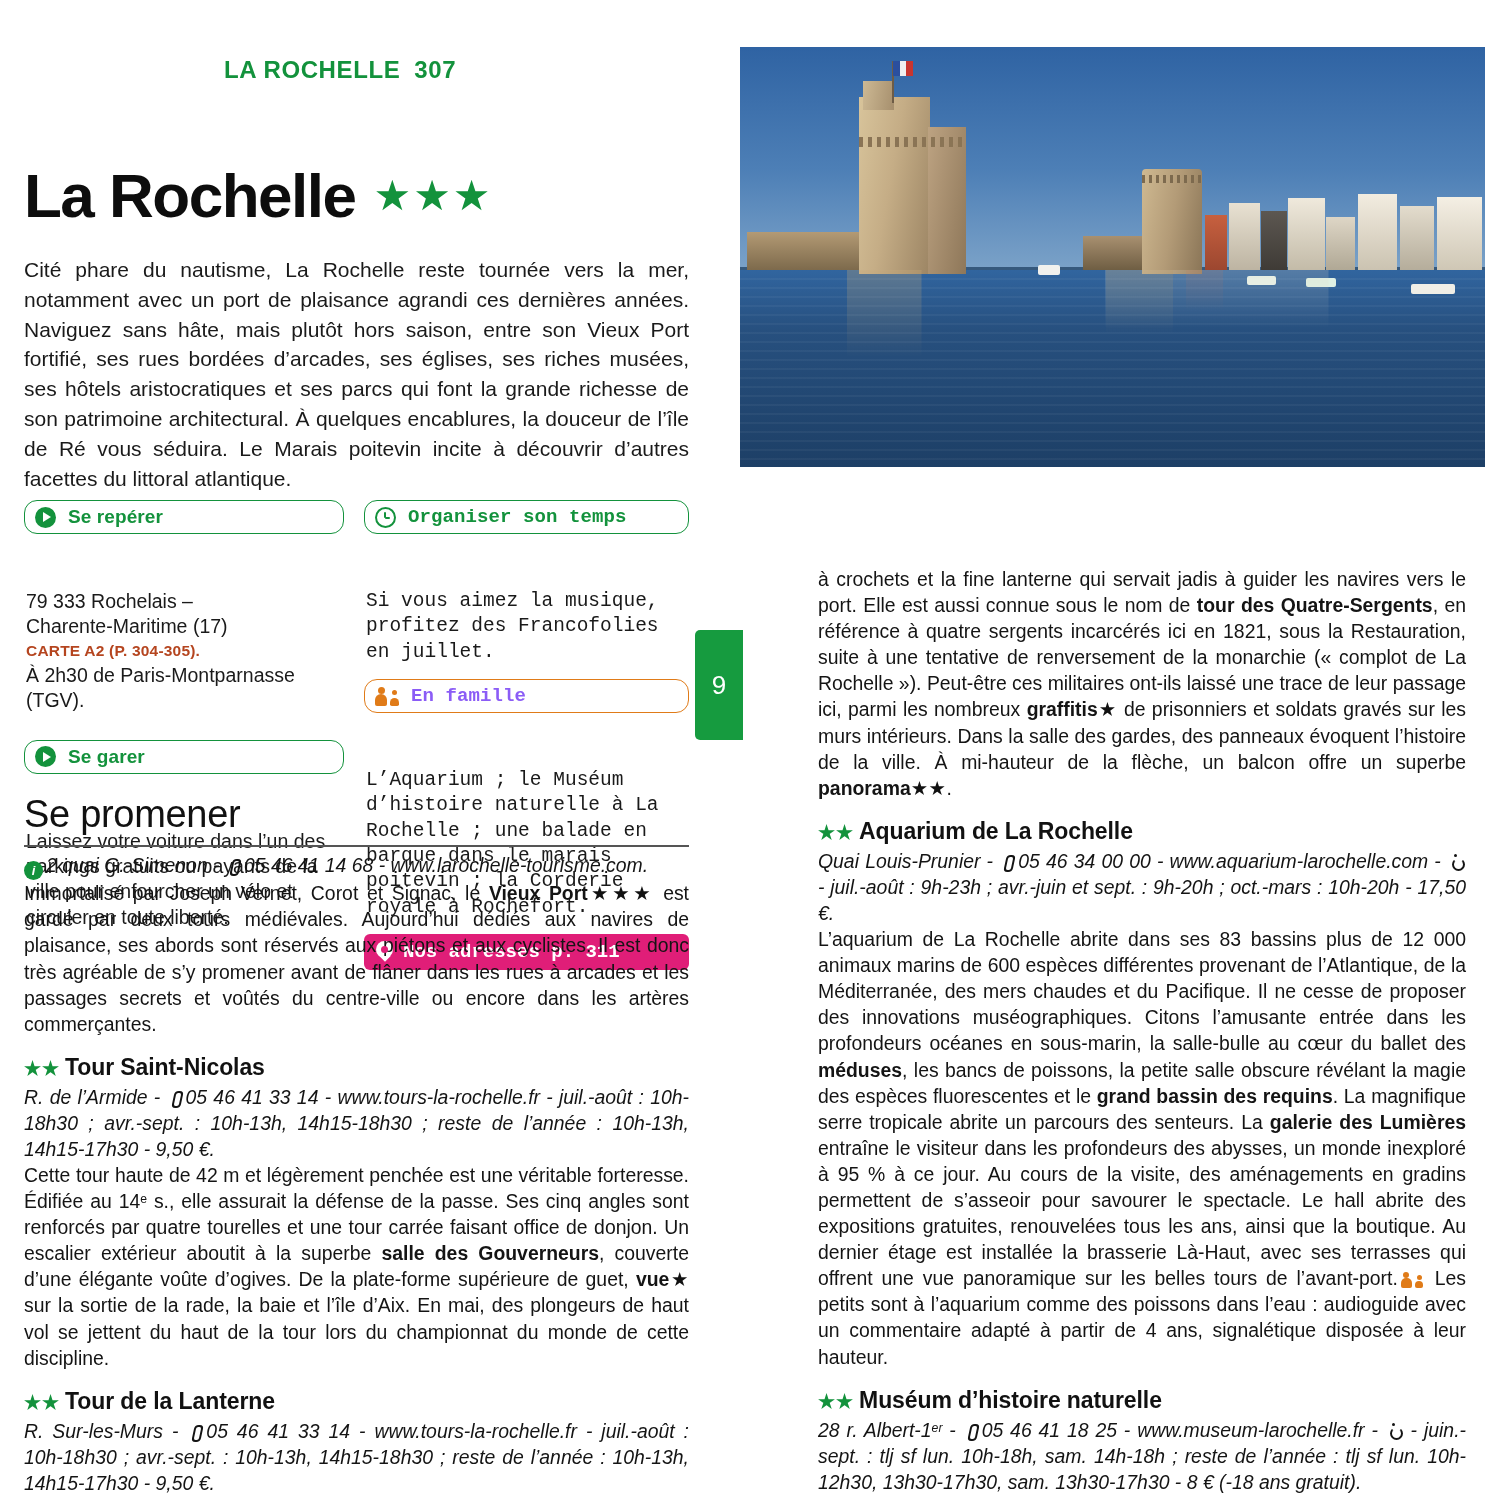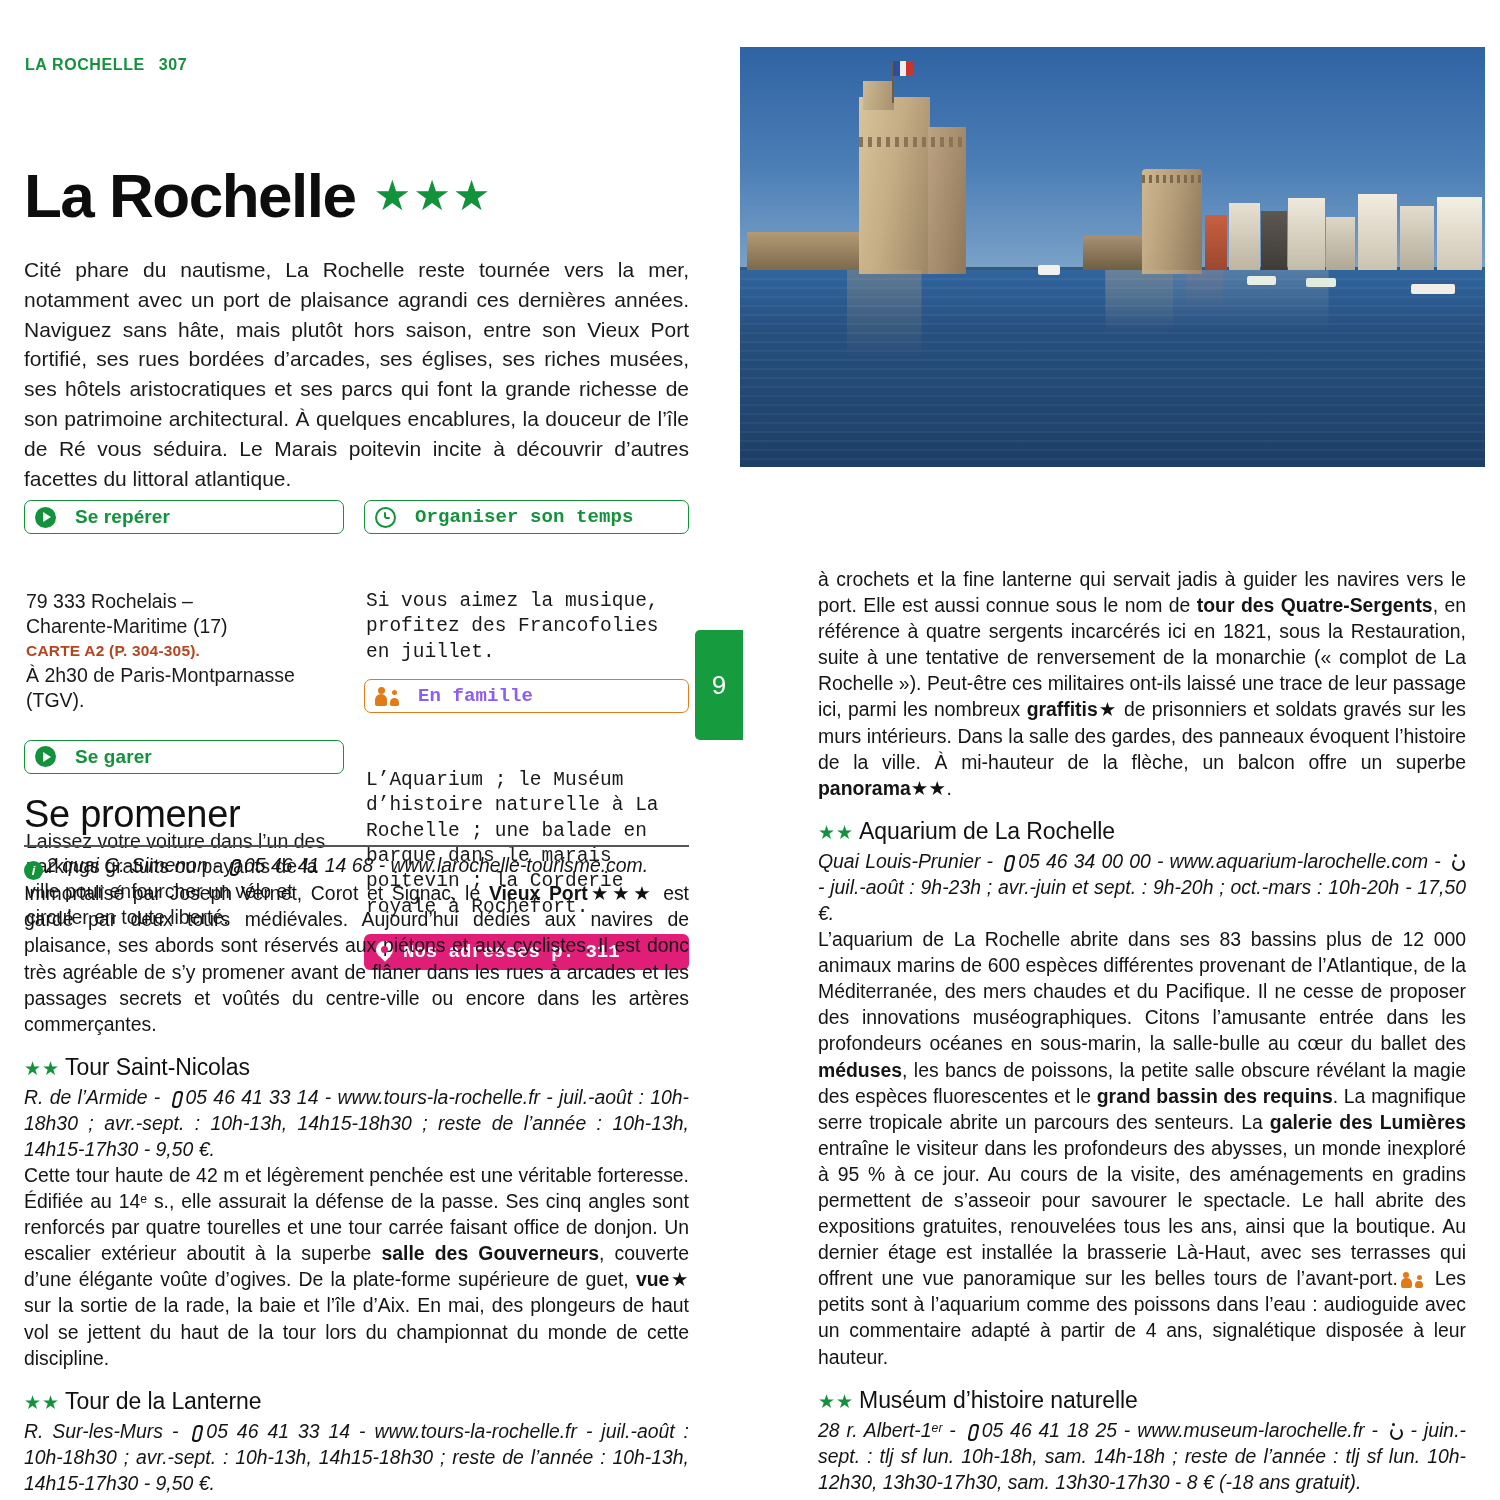--- a/index.html
+++ b/index.html
@@ -9,22 +9,22 @@
     background:#ffffff;
     font-family:"Liberation Sans", sans-serif;
     color:#111111;
     position:relative;
     overflow:hidden;
   }
 
   
   .running-head{
     position:absolute; top:56px; left:0; width:680px;
-    text-align:left;
-    font-weight:bold; font-size:16px; letter-spacing:.6px;padding-left:25px;
+    text-align:center;
+    font-weight:bold; font-size:24px; letter-spacing:.6px;
   }
   .running-head .city{ color:#13923c; }
   .running-head .folio{ color:#13923c; margin-left:14px; font-weight:bold; }
 
   
   .hero{
     position:absolute; left:740px; top:47px; width:745px; height:420px;
     overflow:hidden;
     background:linear-gradient(#3b6ea8 0%, #5a86b8 42%, #7fa3c6 52%, #3e6fa4 55%, #2c5585 100%);
   }
@@ -133,22 +133,22 @@
     font-size:21px; line-height:1.42; color:#1a1a1a;
     text-align:justify;
   }
 
   
   .boxes{ position:absolute; left:24px; top:500px; width:665px; }
   .col-l{ position:absolute; left:0;   top:0; width:320px; }
   .col-r{ position:absolute; left:340px;top:0; width:325px;font-family:Liberation Mono, monospace; }
 
   .ibox-head{
-    display:flex; align-items:center; gap:19px;
-    border:1.5px solid #13923c; border-radius:7px;
+    display:flex; align-items:center; gap:12px;
+    border:1.5px solid #13923c; border-radius:13px;
     padding:5px 10px; background:#fff;
   }
   .ibox-head.orange{ border-color:#e07b18; }
   .ibox-title{ font-size:19px; font-weight:bold; color:#13923c; letter-spacing:.1px; }
   .ibox-title.orange{ color:#8b5cf6; }
   .ibox-body{
     font-size:19.5px; line-height:1.3; padding:7px 2px 4px 2px; color:#1a1a1a;margin-top:48px;
   }
   .carte-ref{
     font-size:15.5px; font-weight:bold; color:#b5451f; letter-spacing:.2px;
@@ -234,21 +234,21 @@
     position:absolute; left:24px; top:852px; width:665px;
     font-size:19.4px; line-height:1.345; color:#141414; text-align:justify;
   }
   .col-right-body{
     position:absolute; left:818px; top:566px; width:648px;
     font-size:19.4px; line-height:1.345; color:#141414; text-align:justify;
   }
   .col-left-body p, .col-right-body p{ margin:0; }
 
   h3.poi{
-    margin:15px 0 1px 0; font-size:23px; font-weight:normal; color:#111;
+    margin:15px 0 1px 0; font-size:23px; font-weight:bold; color:#111;
     letter-spacing:-.1px;
   }
   h3.poi .st{ color:#13923c; font-size:19px; margin-right:5px; letter-spacing:1px; }
   .prac{ font-style:italic; color:#141414; }
   b{ font-weight:bold; }
   .st-in{ color:#111; letter-spacing:.5px; }
 
   .ico-info{
     display:inline-flex;align-items:center;justify-content:center;
     width:19px;height:19px;border-radius:50%;background:#13923c;color:#fff;

